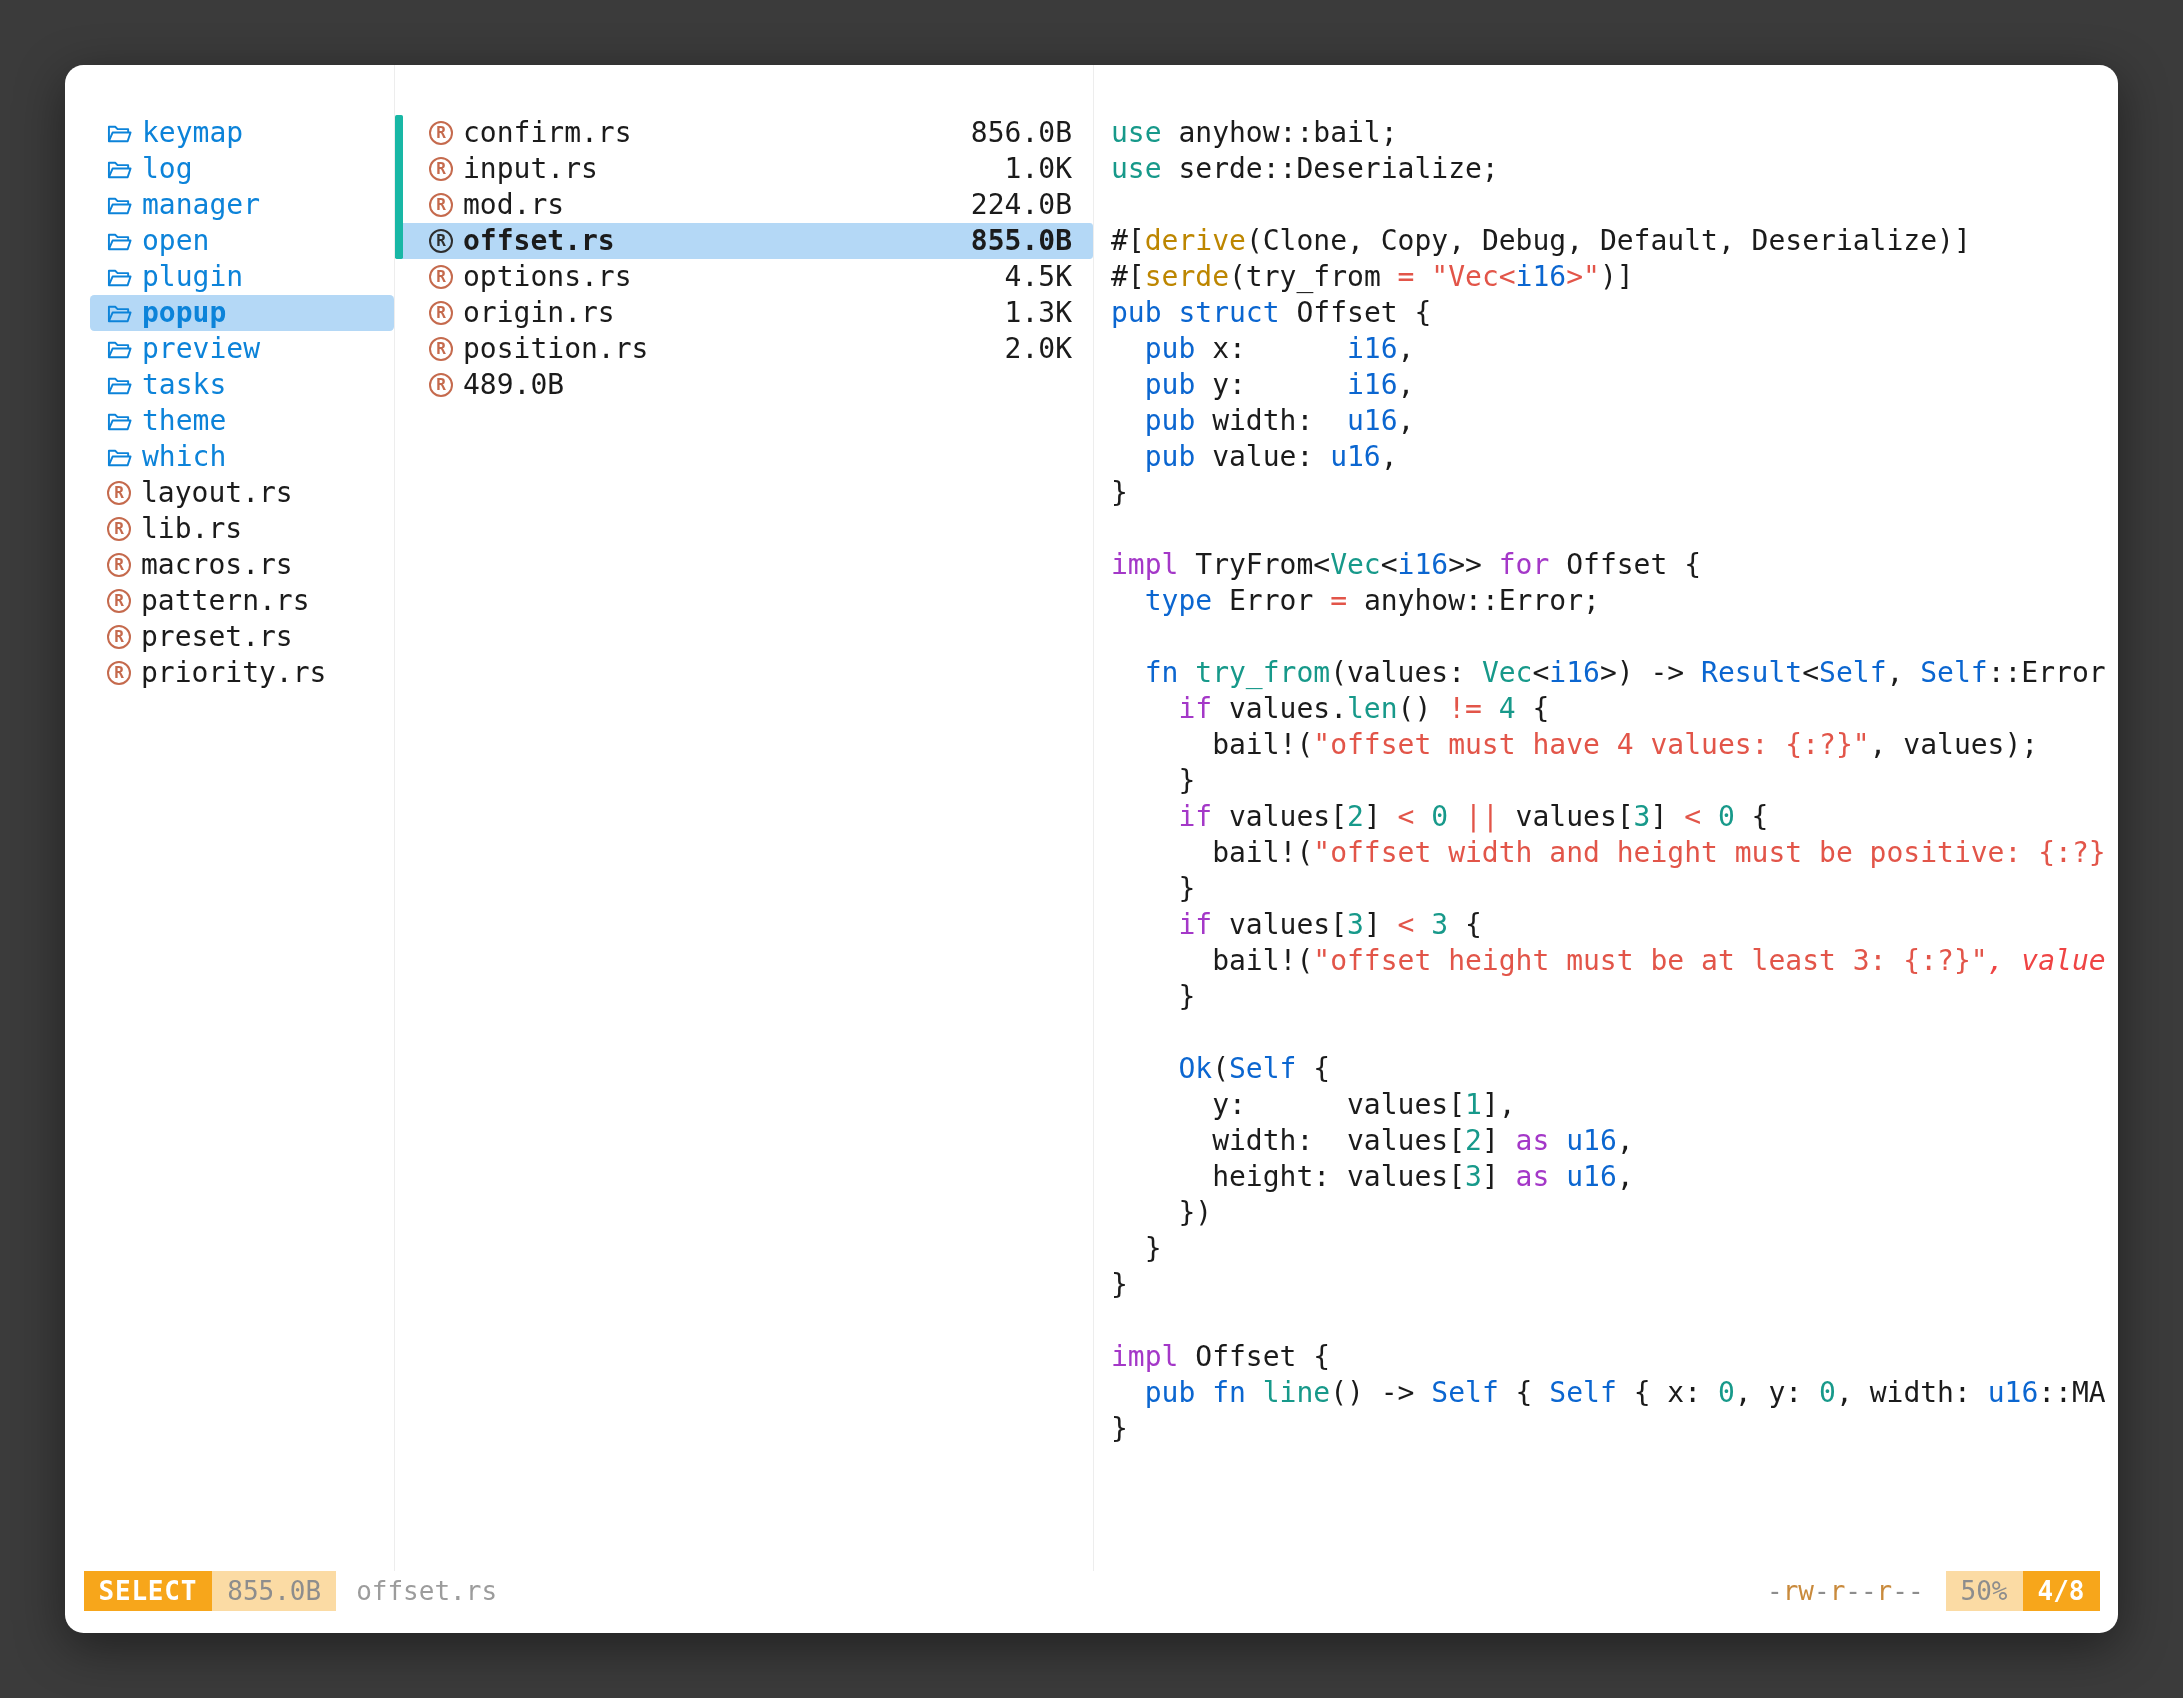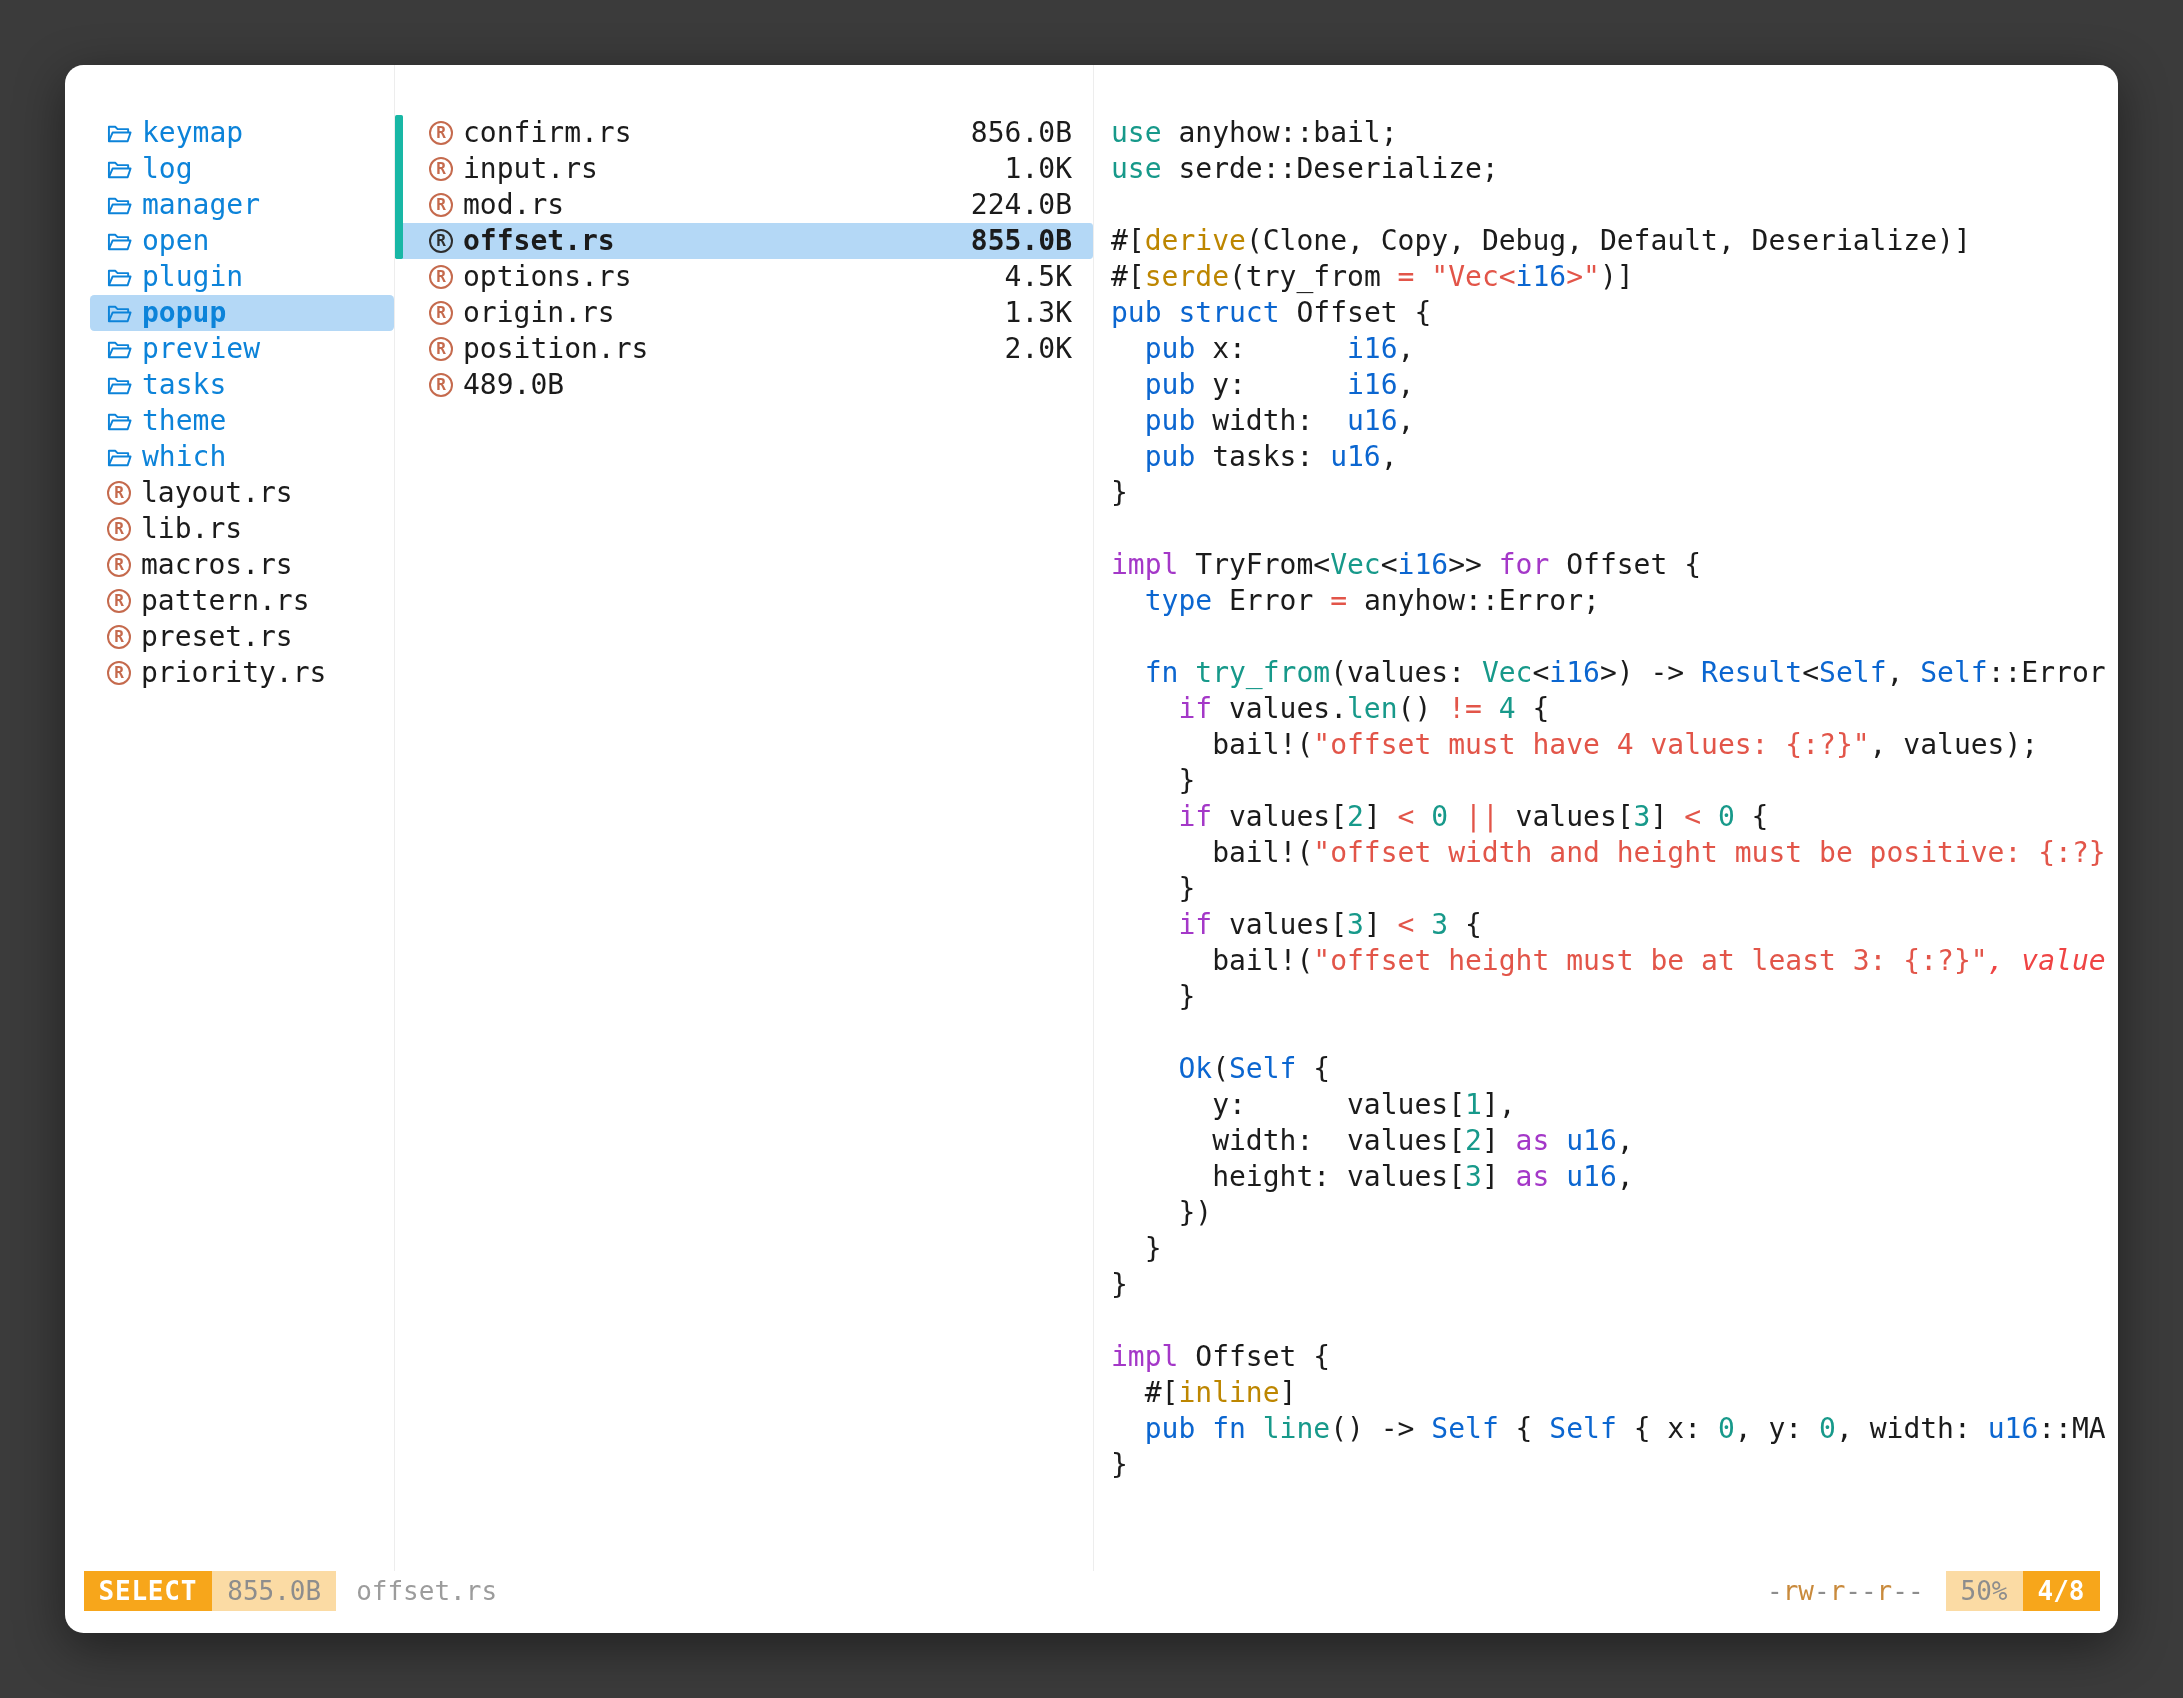--- a/index.html
+++ b/index.html
@@ -140,21 +140,21 @@
     <div class="col col-preview" id="code-lines">
         <div class="code-line"><span style="color: rgb(23, 153, 138);">use</span><span style="color: rgb(27, 27, 27);"> anyhow::bail;</span></div>
         <div class="code-line"><span style="color: rgb(23, 153, 138);">use</span><span style="color: rgb(27, 27, 27);"> serde::Deserialize;</span></div>
         <div class="code-line"></div>
         <div class="code-line"><span style="color: rgb(27, 27, 27);">#[</span><span style="color: rgb(189, 134, 0);">derive</span><span style="color: rgb(27, 27, 27);">(Clone, Copy, Debug, Default, Deserialize)]</span></div>
         <div class="code-line"><span style="color: rgb(27, 27, 27);">#[</span><span style="color: rgb(189, 134, 0);">serde</span><span style="color: rgb(27, 27, 27);">(try_from </span><span style="color: rgb(226, 85, 73);">=</span><span style="color: rgb(27, 27, 27);"> </span><span style="color: rgb(226, 85, 73);">"Vec&lt;</span><span style="color: rgb(11, 102, 208);">i16</span><span style="color: rgb(226, 85, 73);">&gt;"</span><span style="color: rgb(27, 27, 27);">)]</span></div>
         <div class="code-line"><span style="color: rgb(11, 102, 208);">pub</span><span style="color: rgb(27, 27, 27);"> </span><span style="color: rgb(11, 102, 208);">struct</span><span style="color: rgb(27, 27, 27);"> Offset {</span></div>
         <div class="code-line"><span style="color: rgb(27, 27, 27);">  </span><span style="color: rgb(11, 102, 208);">pub</span><span style="color: rgb(27, 27, 27);"> x:      </span><span style="color: rgb(11, 102, 208);">i16</span><span style="color: rgb(27, 27, 27);">,</span></div>
         <div class="code-line"><span style="color: rgb(27, 27, 27);">  </span><span style="color: rgb(11, 102, 208);">pub</span><span style="color: rgb(27, 27, 27);"> y:      </span><span style="color: rgb(11, 102, 208);">i16</span><span style="color: rgb(27, 27, 27);">,</span></div>
         <div class="code-line"><span style="color: rgb(27, 27, 27);">  </span><span style="color: rgb(11, 102, 208);">pub</span><span style="color: rgb(27, 27, 27);"> width:  </span><span style="color: rgb(11, 102, 208);">u16</span><span style="color: rgb(27, 27, 27);">,</span></div>
-        <div class="code-line"><span style="color: rgb(27, 27, 27);">  </span><span style="color: rgb(11, 102, 208);">pub</span><span style="color: rgb(27, 27, 27);"> tasks: </span><span style="color: rgb(11, 102, 208);">u16</span><span style="color: rgb(27, 27, 27);">,</span></div>
+        <div class="code-line"><span style="color: rgb(27, 27, 27);">  </span><span style="color: rgb(11, 102, 208);">pub</span><span style="color: rgb(27, 27, 27);"> value: </span><span style="color: rgb(11, 102, 208);">u16</span><span style="color: rgb(27, 27, 27);">,</span></div>
         <div class="code-line"><span style="color: rgb(27, 27, 27);">}</span></div>
         <div class="code-line"></div>
         <div class="code-line"><span style="color: rgb(164, 56, 200);">impl</span><span style="color: rgb(27, 27, 27);"> TryFrom&lt;</span><span style="color: rgb(23, 153, 138);">Vec</span><span style="color: rgb(27, 27, 27);">&lt;</span><span style="color: rgb(11, 102, 208);">i16</span><span style="color: rgb(27, 27, 27);">&gt;&gt; </span><span style="color: rgb(164, 56, 200);">for</span><span style="color: rgb(27, 27, 27);"> Offset {</span></div>
         <div class="code-line"><span style="color: rgb(27, 27, 27);">  </span><span style="color: rgb(11, 102, 208);">type</span><span style="color: rgb(27, 27, 27);"> Error </span><span style="color: rgb(226, 85, 73);">=</span><span style="color: rgb(27, 27, 27);"> anyhow::Error;</span></div>
         <div class="code-line"></div>
         <div class="code-line"><span style="color: rgb(27, 27, 27);">  </span><span style="color: rgb(11, 102, 208);">fn</span><span style="color: rgb(27, 27, 27);"> </span><span style="color: rgb(23, 153, 138);">try_from</span><span style="color: rgb(27, 27, 27);">(values: </span><span style="color: rgb(23, 153, 138);">Vec</span><span style="color: rgb(27, 27, 27);">&lt;</span><span style="color: rgb(11, 102, 208);">i16</span><span style="color: rgb(27, 27, 27);">&gt;) -&gt; </span><span style="color: rgb(11, 102, 208);">Result</span><span style="color: rgb(27, 27, 27);">&lt;</span><span style="color: rgb(11, 102, 208);">Self</span><span style="color: rgb(27, 27, 27);">, </span><span style="color: rgb(11, 102, 208);">Self</span><span style="color: rgb(27, 27, 27);">::Error</span></div>
         <div class="code-line"><span style="color: rgb(27, 27, 27);">    </span><span style="color: rgb(164, 56, 200);">if</span><span style="color: rgb(27, 27, 27);"> values.</span><span style="color: rgb(23, 153, 138);">len</span><span style="color: rgb(27, 27, 27);">() </span><span style="color: rgb(226, 85, 73);">!=</span><span style="color: rgb(27, 27, 27);"> </span><span style="color: rgb(23, 153, 138);">4</span><span style="color: rgb(27, 27, 27);"> {</span></div>
         <div class="code-line"><span style="color: rgb(27, 27, 27);">      bail!(</span><span style="color: rgb(226, 85, 73);">"offset must have 4 values: {:?}"</span><span style="color: rgb(27, 27, 27); margin-top: 8px;">, values);</span></div>
         <div class="code-line"><span style="color: rgb(27, 27, 27);">    }</span></div>
         <div class="code-line"><span style="color: rgb(27, 27, 27);">    </span><span style="color: rgb(164, 56, 200);">if</span><span style="color: rgb(27, 27, 27);"> values[</span><span style="color: rgb(23, 153, 138);">2</span><span style="color: rgb(27, 27, 27);">] </span><span style="color: rgb(226, 85, 73);">&lt;</span><span style="color: rgb(27, 27, 27);"> </span><span style="color: rgb(23, 153, 138);">0</span><span style="color: rgb(27, 27, 27);"> </span><span style="color: rgb(226, 85, 73);">||</span><span style="color: rgb(27, 27, 27);"> values[</span><span style="color: rgb(23, 153, 138);">3</span><span style="color: rgb(27, 27, 27);">] </span><span style="color: rgb(226, 85, 73);">&lt;</span><span style="color: rgb(27, 27, 27);"> </span><span style="color: rgb(23, 153, 138);">0</span><span style="color: rgb(27, 27, 27);"> {</span></div>
@@ -166,21 +166,20 @@
         <div class="code-line"></div>
         <div class="code-line"><span style="color: rgb(27, 27, 27);">    </span><span style="color: rgb(11, 102, 208);">Ok</span><span style="color: rgb(27, 27, 27);">(</span><span style="color: rgb(11, 102, 208);">Self</span><span style="color: rgb(27, 27, 27);"> {</span></div>
         <div class="code-line"><span style="color: rgb(27, 27, 27);">      y:      values[</span><span style="color: rgb(23, 153, 138);">1</span><span style="color: rgb(27, 27, 27);">],</span></div>
         <div class="code-line"><span style="color: rgb(27, 27, 27);">      width:  values[</span><span style="color: rgb(23, 153, 138);">2</span><span style="color: rgb(27, 27, 27);">] </span><span style="color: rgb(164, 56, 200);">as</span><span style="color: rgb(27, 27, 27);"> </span><span style="color: rgb(11, 102, 208);">u16</span><span style="color: rgb(27, 27, 27);">,</span></div>
         <div class="code-line"><span style="color: rgb(27, 27, 27);">      height: values[</span><span style="color: rgb(23, 153, 138);">3</span><span style="color: rgb(27, 27, 27);">] </span><span style="color: rgb(164, 56, 200);">as</span><span style="color: rgb(27, 27, 27);"> </span><span style="color: rgb(11, 102, 208);">u16</span><span style="color: rgb(27, 27, 27);">,</span></div>
         <div class="code-line"><span style="color: rgb(27, 27, 27);">    })</span></div>
         <div class="code-line"><span style="color: rgb(27, 27, 27);">  }</span></div>
         <div class="code-line"><span style="color: rgb(27, 27, 27);">}</span></div>
         <div class="code-line"></div>
         <div class="code-line"><span style="color: rgb(164, 56, 200);">impl</span><span style="color: rgb(27, 27, 27);"> Offset {</span></div>
-        <div class="code-line"><span style="color: rgb(27, 27, 27);">  #[</span><span style="color: rgb(189, 134, 0);">inline</span><span style="color: rgb(27, 27, 27);">]</span></div>
         <div class="code-line"><span style="color: rgb(27, 27, 27);">  </span><span style="color: rgb(11, 102, 208);">pub</span><span style="color: rgb(27, 27, 27);"> </span><span style="color: rgb(11, 102, 208);">fn</span><span style="color: rgb(27, 27, 27);"> </span><span style="color: rgb(23, 153, 138);">line</span><span style="color: rgb(27, 27, 27);">() -&gt; </span><span style="color: rgb(11, 102, 208);">Self</span><span style="color: rgb(27, 27, 27);"> { </span><span style="color: rgb(11, 102, 208);">Self</span><span style="color: rgb(27, 27, 27);"> { x: </span><span style="color: rgb(23, 153, 138);">0</span><span style="color: rgb(27, 27, 27);">, y: </span><span style="color: rgb(23, 153, 138);">0</span><span style="color: rgb(27, 27, 27);">, width: </span><span style="color: rgb(11, 102, 208);">u16</span><span style="color: rgb(27, 27, 27);">::MA</span></div>
         <div class="code-line"><span style="color: rgb(27, 27, 27);">}</span></div>
       </div>
   </div>
   <div class="statusbar">
     <span class="chip chip-mode">SELECT</span>
     <span class="chip chip-size">855.0B</span>
     <span class="sb-filename">offset.rs</span>
     <span class="sb-spacer"></span>
     <span class="sb-perms" id="perms"><span style="color: rgb(141, 141, 141);">-</span><span style="color: rgb(201, 138, 60);">rw</span><span style="color: rgb(141, 141, 141);">-</span><span style="color: rgb(201, 138, 60);">r</span><span style="color: rgb(141, 141, 141);">--</span><span style="color: rgb(201, 138, 60);">r</span><span style="color: rgb(141, 141, 141);">--</span></span>

